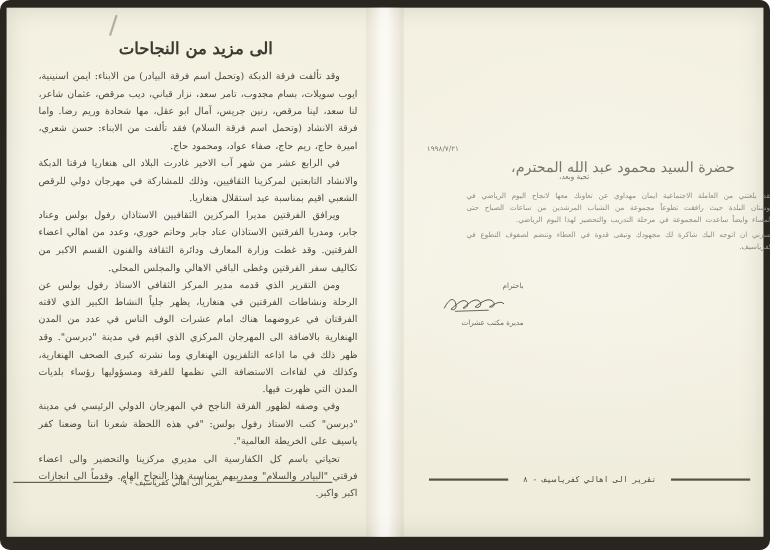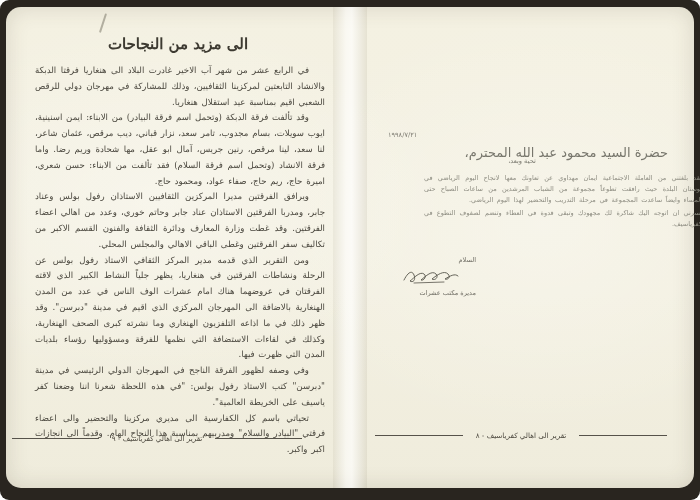--- a/index.html
+++ b/index.html
@@ -10,21 +10,21 @@
   .scan-frame{
     position:absolute;left:0;top:0;width:700px;height:500px;
     background:#29251f;border-radius:9px;
   }
   .paper{
     position:absolute;left:6px;top:7px;right:6px;bottom:12px;
     background:
       radial-gradient(ellipse 420px 260px at 22% 40%, rgba(255,255,255,0.35), rgba(255,255,255,0) 70%),
       radial-gradient(ellipse 400px 300px at 78% 45%, rgba(255,255,255,0.30), rgba(255,255,255,0) 70%),
       linear-gradient(180deg,#f4f1e2 0%,#f3f0e1 60%,#efecdc 100%);
-    border-radius:15px;
+    border-radius:0;
     box-shadow:inset 0 0 22px rgba(72,64,44,0.16);
   }
   .gutter{
     position:absolute;left:50%;top:0;bottom:0;width:34px;transform:translateX(-50%);
     background:linear-gradient(90deg,
       rgba(90,80,55,0.07) 0%, rgba(255,255,255,0.55) 38%,
       rgba(255,255,255,0.65) 55%, rgba(90,80,55,0.09) 100%);
     pointer-events:none;
   }
   .pen-mark{
@@ -96,49 +96,49 @@
 </head>
 <body>
 
 <div class="scan-frame">
   <div class="paper">
     <div class="gutter"></div>
     <div class="pen-mark"></div>
 
     <div class="page-left">
       <h1 class="article-title">الى مزيد من النجاحات</h1>
+      <p class="article-par">وقد تألفت فرقة الدبكة (وتحمل اسم فرقة البيادر) من الابناء: ايمن اسنينية، ايوب سويلات، بسام مجدوب، تامر سعد، نزار قباني، ديب مرقص، عثمان شاعر، لنا سعد، لينا مرقص، رنين جريس، آمال ابو عقل، مها شحادة وريم رضا. واما فرقة الانشاد (وتحمل اسم فرقة السلام) فقد تألفت من الابناء: حسن شعري، اميرة حاج، ريم حاج، صفاء عواد، ومحمود حاج.</p>
       <p class="article-par">في الرابع عشر من شهر آب الاخير غادرت البلاد الى هنغاريا فرقتا الدبكة والانشاد التابعتين لمركزينا الثقافيين، وذلك للمشاركة في مهرجان دولي للرقص الشعبي اقيم بمناسبة عيد استقلال هنغاريا.</p>
-      <p class="article-par">وقد تألفت فرقة الدبكة (وتحمل اسم فرقة البيادر) من الابناء: ايمن اسنينية، ايوب سويلات، بسام مجدوب، تامر سعد، نزار قباني، ديب مرقص، عثمان شاعر، لنا سعد، لينا مرقص، رنين جريس، آمال ابو عقل، مها شحادة وريم رضا. واما فرقة الانشاد (وتحمل اسم فرقة السلام) فقد تألفت من الابناء: حسن شعري، اميرة حاج، ريم حاج، صفاء عواد، ومحمود حاج.</p>
       <p class="article-par">ويرافق الفرقتين مديرا المركزين الثقافيين الاستاذان رفول بولس وعناد جابر، ومدربا الفرقتين الاستاذان عناد جابر وحاتم خوري، وعدد من اهالي اعضاء الفرقتين. وقد غطت وزارة المعارف ودائرة الثقافة والفنون القسم الاكبر من تكاليف سفر الفرقتين وغطى الباقي الاهالي والمجلس المحلي.</p>
       <p class="article-par">ومن التقرير الذي قدمه مدير المركز الثقافي الاستاذ رفول بولس عن الرحلة ونشاطات الفرقتين في هنغاريا، يظهر جلياً النشاط الكبير الذي لاقته الفرقتان في عروضهما هناك امام عشرات الوف الناس في عدد من المدن الهنغارية بالاضافة الى المهرجان المركزي الذي اقيم في مدينة "دبرسن". وقد ظهر ذلك في ما اذاعه التلفزيون الهنغاري وما نشرته كبرى الصحف الهنغارية، وكذلك في لقاءات الاستضافة التي نظمها للفرقة ومسؤوليها رؤساء بلديات المدن التي ظهرت فيها.</p>
       <p class="article-par">وفي وصفه لظهور الفرقة الناجح في المهرجان الدولي الرئيسي في مدينة "دبرسن" كتب الاستاذ رفول بولس: "في هذه اللحظة شعرنا اننا وضعنا كفر ياسيف على الخريطة العالمية".</p>
       <p class="article-par">تحياتي باسم كل الكفارسية الى مديري مركزينا والتحضير والى اعضاء فرقتي "البيادر والسلام" ومدربيهم بمناسبة هذا النجاح الهام. وقدماً الى انجازات اكبر واكبر.</p>
     </div>
     <div class="page-footer footer-left">
       <span class="rule"></span>
       <span>تقرير الى اهالي كفرياسيف - ٩</span>
       <span class="rule"></span>
     </div>
 
     <div class="page-right">
       <div class="letter-date">١٩٩٨/٧/٢١</div>
       <div class="addressee">حضرة السيد محمود عبد الله المحترم،</div>
       <div class="salutation">تحية وبعد،</div>
       <div class="letter-body">
         <p>لقد بلغتني من العاملة الاجتماعية ايمان مهداوي عن تعاونك معها لانجاح اليوم الرياضي في بوستان البلدة حيث رافقت تطوعاً مجموعة من الشباب المرشدين من ساعات الصباح حتى المساء وايضاً ساعدت المجموعة في مرحلة التدريب والتحضير لهذا اليوم الرياضي.</p>
         <p>يسرني ان اتوجه اليك شاكرة لك مجهودك وتبقى قدوة في العطاء وتنضم لصفوف التطوع في كفرياسيف.</p>
       </div>
       <div class="sig-block">
-        <div>السلام</div>
+        <div>باحترام</div>
         <svg width="62" height="22" viewBox="0 0 62 22">
           <path d="M4 14 C8 6, 12 4, 14 9 C16 14, 13 17, 10 15 C14 12, 20 5, 24 8 C27 10, 24 15, 21 14 C26 10, 32 4, 36 8 C39 11, 35 15, 32 13 C37 9, 44 4, 48 8 C51 11, 48 14, 45 13 C50 10, 55 7, 58 10" fill="none" stroke="#55534a" stroke-width="0.9" stroke-linecap="round"></path>
           <path d="M14 17 L44 16" fill="none" stroke="#55534a" stroke-width="0.8" stroke-linecap="round"></path>
         </svg>
         <div>مديرة مكتب عشرات</div>
       </div>
     </div>
-    <div class="page-footer footer-right" style="position:absolute;left:369px;top:424px;width:292px;">
+    <div class="page-footer footer-right" style="position:absolute;left:384px;top:424px;width:292px;font-family:Liberation Mono, monospace;">
       <span class="rule"></span>
       <span>تقرير الى اهالي كفرياسيف - ٨</span>
       <span class="rule"></span>
     </div>
   </div>
 </div>
 
 </body></html>

